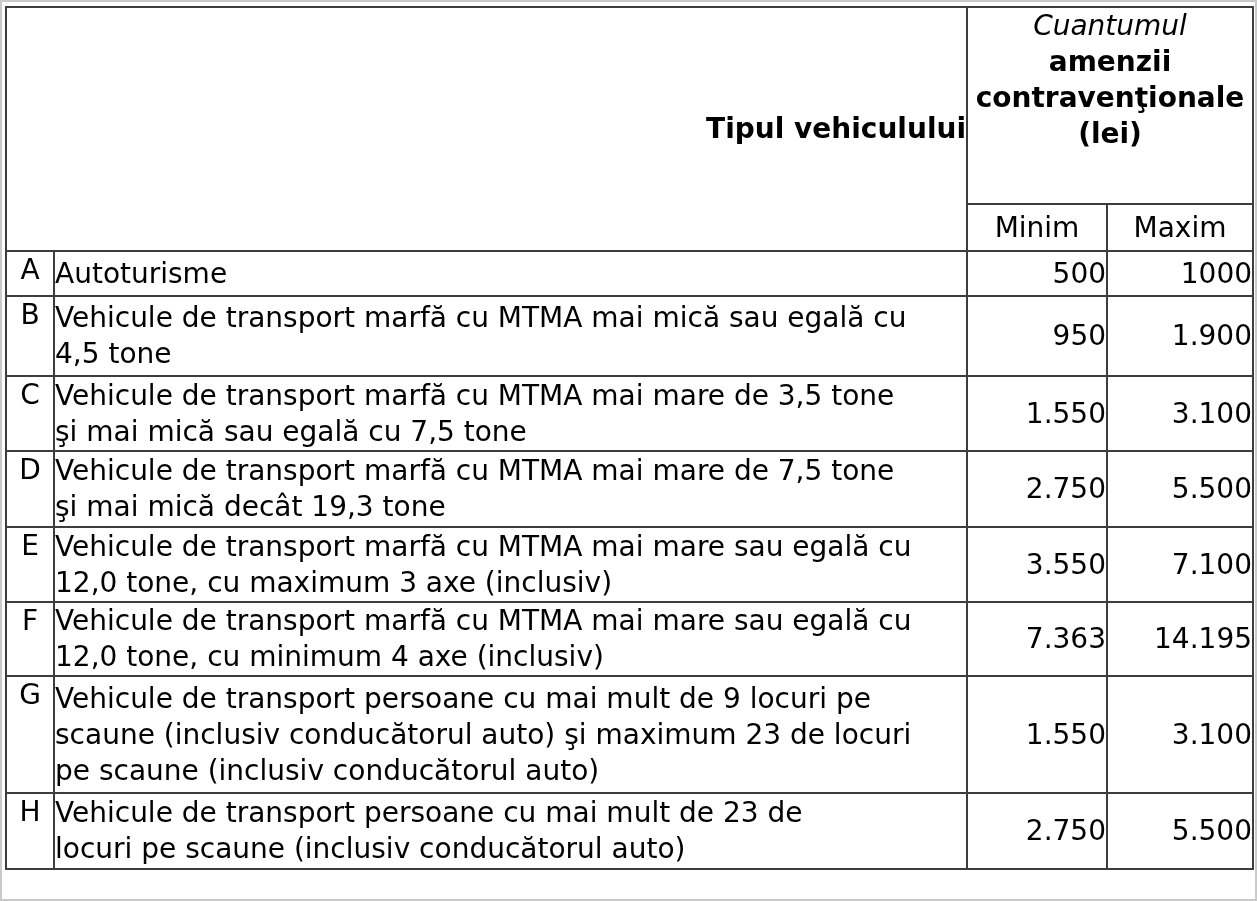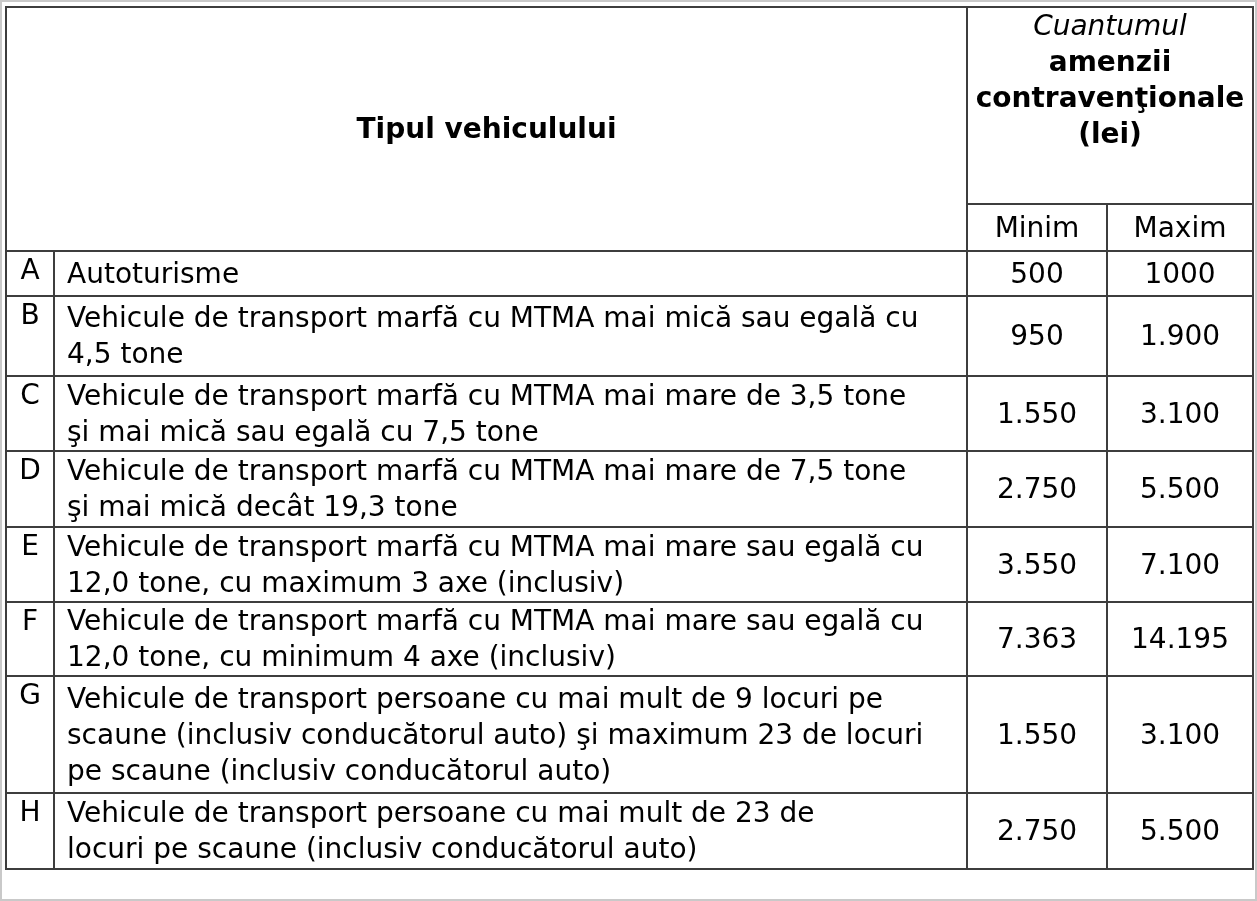--- a/index.html
+++ b/index.html
@@ -29,21 +29,21 @@
   table.fines th,
   table.fines td {
     border: 2px solid #3d3d3d;
     font-size: 28px;
     line-height: 36px;
     padding: 0;
     overflow: hidden;
   }
   
   th.tipul {
-    text-align: center;
+    text-align: right;
     vertical-align: middle;
     font-weight: bold;
     padding-left: 4px;
     border-radius: 7px;
   }
   th.cuantumul {
     vertical-align: top;
     font-weight: bold;
     padding-top: 8px;
   }
@@ -65,27 +65,26 @@
     font-weight: normal;
   }
   td.desc {
     text-align: left;
     vertical-align: middle;
     padding-left: 3px;
   }
   td.desc .desc-text {
     display: block;
     max-width: 868px;
-    padding-left: 12px;
   }
   tr.r7 td.desc .desc-text {
     max-width: 800px;
   }
   td.num {
-    text-align: center;
+    text-align: right;
     vertical-align: middle;
   }
   
   tr.hr1  { height: 197px; }
   tr.hr2  { height: 47px; }
   tr.r0   { height: 45px; }
   tr.r1   { height: 80px; }
   tr.r2   { height: 75px; }
   tr.r3   { height: 76px; }
   tr.r4   { height: 75px; }

